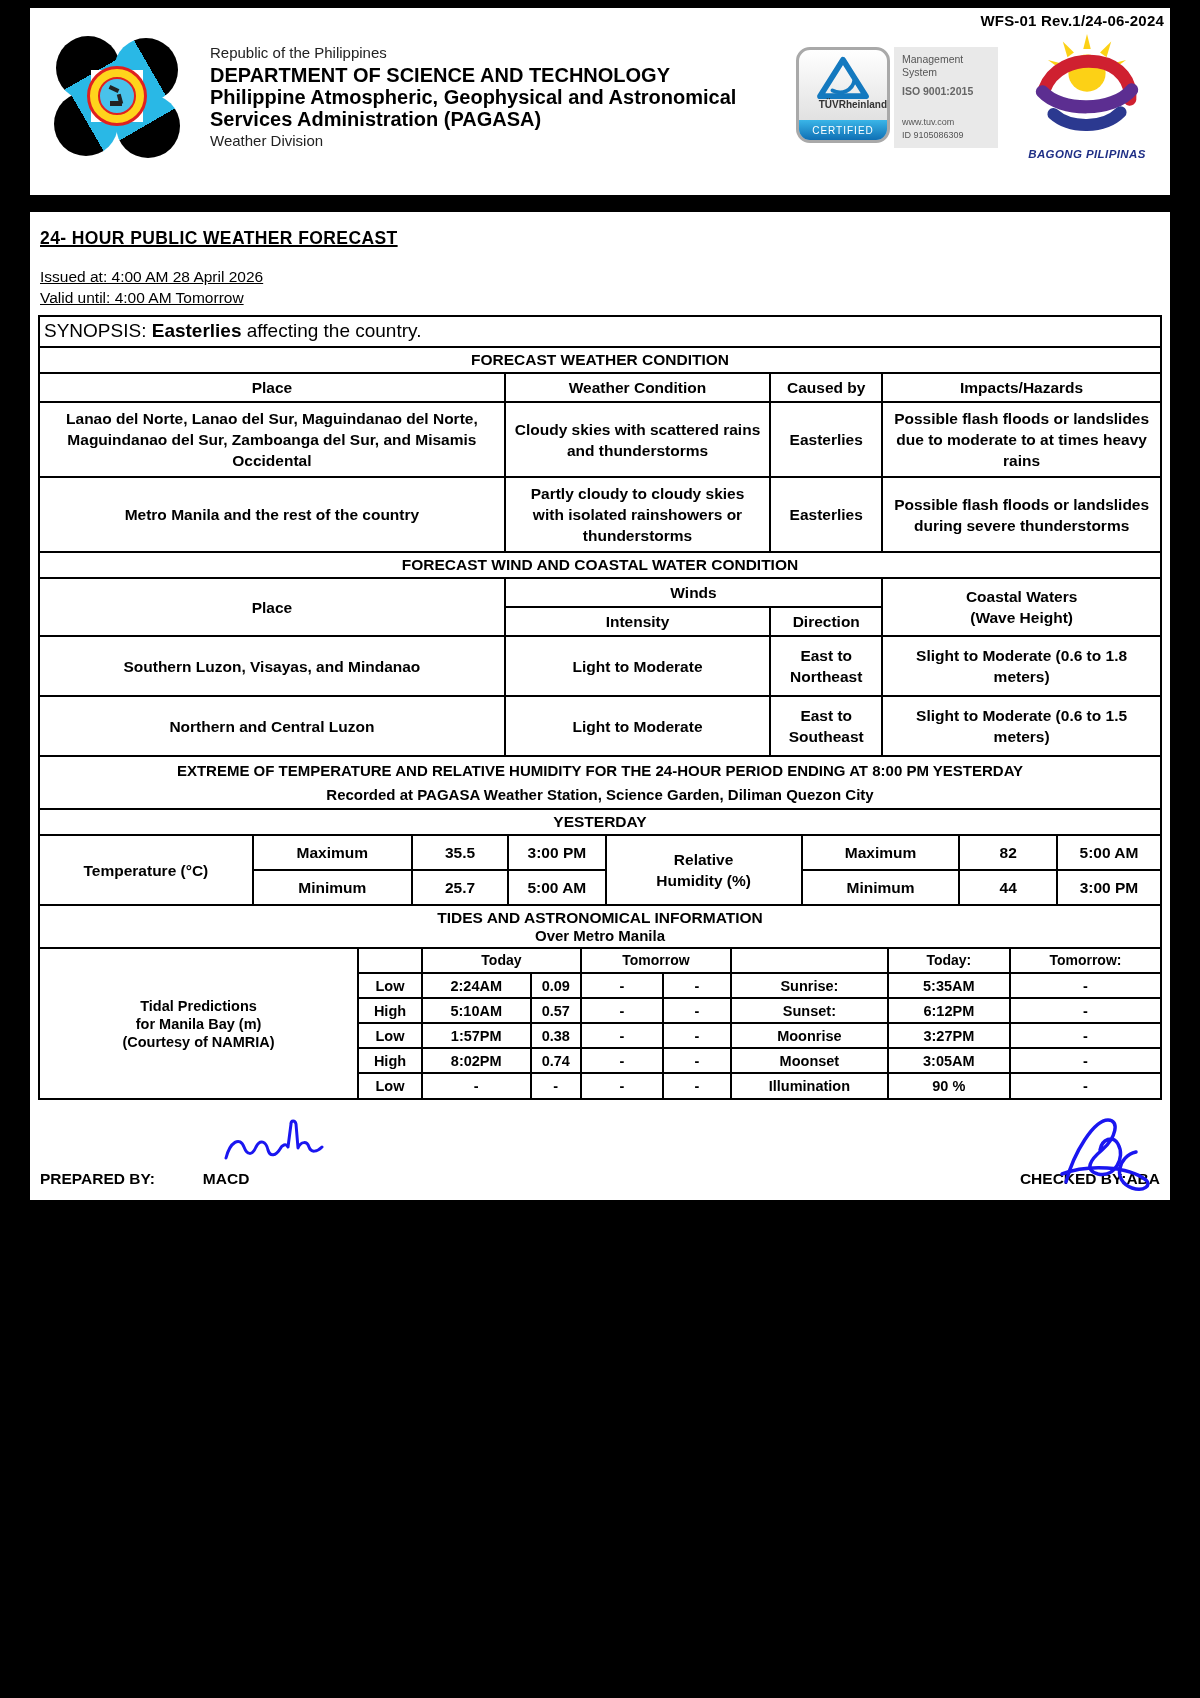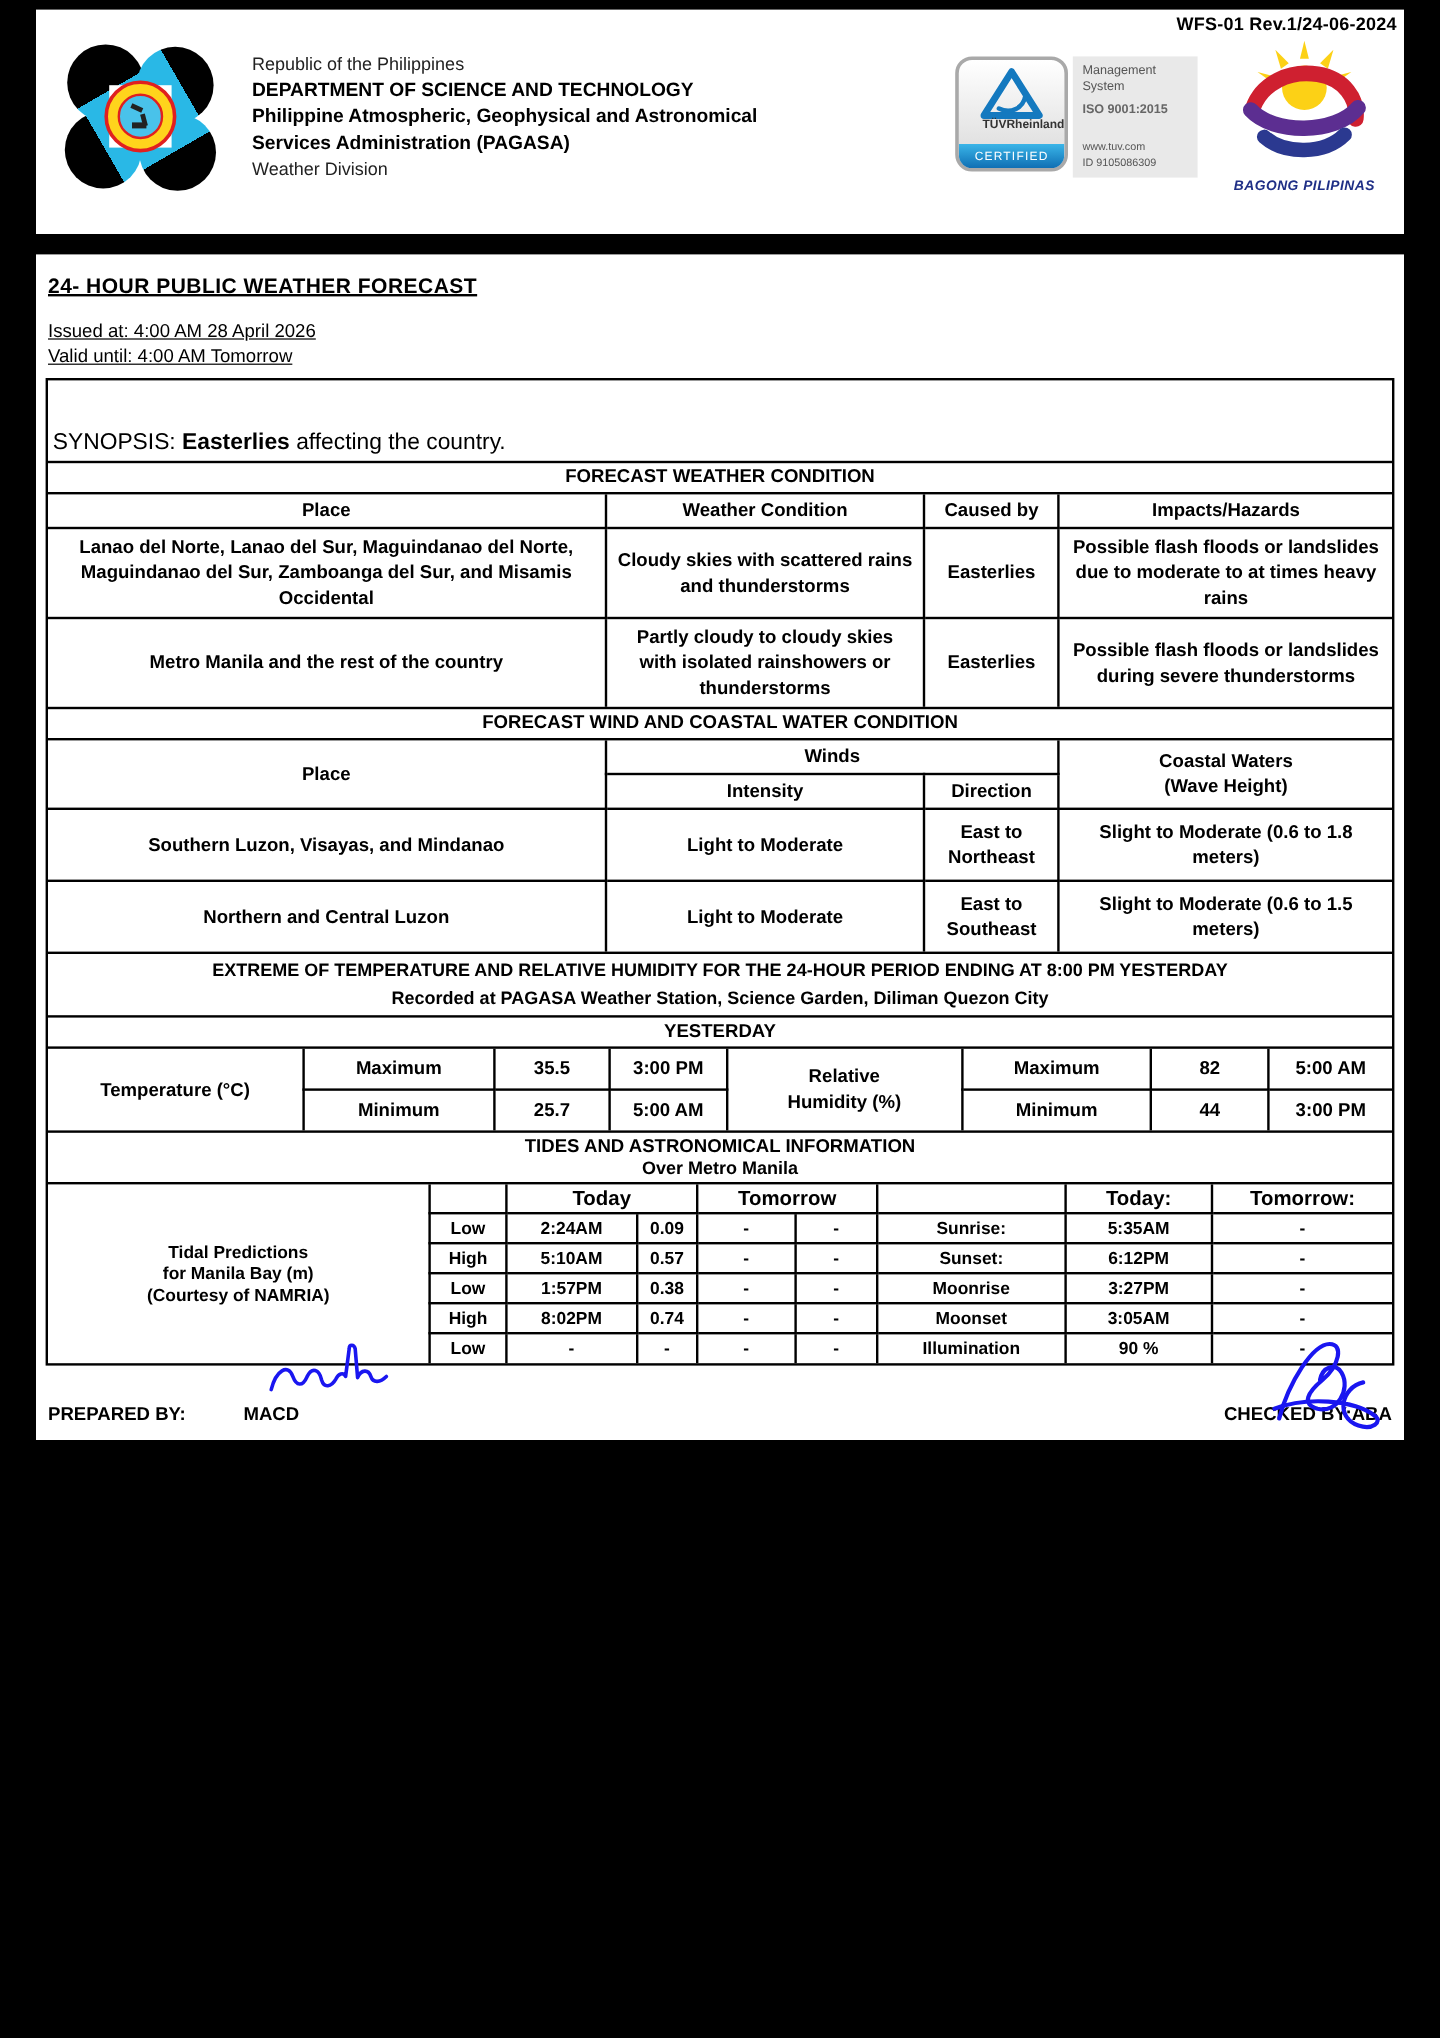--- a/index.html
+++ b/index.html
@@ -21,21 +21,21 @@
   .dost-square { position:absolute; left:37px; top:34px; width:52px; height:52px; background:#fff; }
   .dost-ring { position:absolute; left:33px; top:30px; width:60px; height:60px; border-radius:50%; background:#ffd41c; border:3px solid #e02020; display:flex; align-items:center; justify-content:center; }
   .dost-core { width:38px; height:38px; border-radius:50%; background:#49c2ea; border:2px solid #e02020; position:relative; overflow:hidden; }
   .dost-core i { position:absolute; background:#173; }
   .dost-core .m1 { left:9px; top:8px;  width:10px; height:4px; transform:rotate(25deg); background:#222; }
   .dost-core .m2 { left:18px; top:15px; width:4px; height:10px; transform:rotate(-15deg); background:#222; }
   .dost-core .m3 { left:10px; top:22px; width:12px; height:5px; background:#222; }
 
   .agency { margin-left:30px; flex:1; line-height:22px; }
   .agency .a1 { font-size:15px; color:#222; }
-  .agency .ab { font-size:16px; font-weight:bold; }
+  .agency .ab { font-size:20px; font-weight:bold; }
   .agency .a5 { font-size:15px; color:#222; }
 
   
   .tuv-block { display:flex; flex:none; align-items:stretch; margin-right:14px; }
   .tuv-badge { width:94px; height:96px; border-radius:14px; background:linear-gradient(#ffffff,#d9d9d9); border:3px solid #a9a9a9; position:relative; overflow:hidden; flex:none; }
   .tuv-tri { display:block; margin:5px auto 0; }
   .tuv-name { text-align:right; font-size:10px; font-weight:bold; color:#333; margin-top:-2px; }
   .tuv-cert { position:absolute; left:0; right:0; bottom:0; height:20px; background:linear-gradient(#3ab5e8,#0f6fb4); color:#fff; font-size:10px; font-weight:normal; letter-spacing:1px; text-align:center; line-height:22px;margin-top:32px; }
   .tuv-text { width:104px; background:#e9e9e9; padding:6px 8px; font-size:10.5px; color:#555; line-height:13px; margin-left:4px; }
   .tuv-text .iso { margin-top:6px; font-weight:bold; color:#666; }
@@ -49,35 +49,35 @@
   
   .content-box { position:absolute; left:30px; top:212px; width:1140px; height:988px; background:#fff; padding:8px 8px; }
   .doc-title { display:inline-block; margin:8px 0 0 2px; font-size:17.5px; font-weight:bold; letter-spacing:.4px; text-decoration:underline; text-decoration-thickness:2px; }
   .meta-line { margin-left:2px; font-size:15.5px; line-height:21px;text-decoration:underline; }
   .meta-line.first { margin-top:17px; }
 
   .sections { margin-top:7px; border:2px solid #000; }
   .section { border-bottom:2px solid #000; }
   .section:last-child { border-bottom:none; }
 
-  .syn { font-size:19px; padding:3px 4px 4px;margin-top:38px; }
+  .syn { font-size:19px; padding:3px 4px 4px; }
   .syn b { font-weight:bold; }
 
   .sec-title { text-align:center; font-weight:bold; font-size:15.5px; padding:3px 0; }
   .sec-sub { text-align:center; font-weight:bold; font-size:15px; }
 
   table { width:100%; border-collapse:collapse; border-style:hidden; table-layout:fixed; }
   th, td { border:2px solid #000; text-align:center; vertical-align:middle; font-size:15.5px; font-weight:bold; padding:3px 6px; line-height:21px; }
   .weather-tbl th { height:28px; }
   .weather-tbl td { padding:5px 8px; }
   .wind-tbl .h { height:24px; }
   .wind-tbl td { padding:8px 6px; }
   .ext-head { text-align:center; font-weight:bold; font-size:15px; line-height:21px; padding:3px 0; }
   .temp-tbl td { height:34px; font-size:15.5px; }
-  .tides-tbl th { height:23px; font-size:17px; padding:1px 4px; }
+  .tides-tbl th { height:23px; font-size:14px; padding:1px 4px; }
   .tides-tbl td { height:25px; font-size:14.5px; padding:1px 4px; line-height:18px; }
   .tide-label { font-size:15px; line-height:21px; }
 
   .doc-footer { position:absolute; left:10px; right:10px; bottom:12px; display:flex; justify-content:space-between; font-size:15.5px; font-weight:bold; }
   .prep-name { margin-left:48px; }
   .sig { position:absolute; pointer-events:none; }
   .sig-prepared { left:190px; bottom:28px; }
   .sig-checked { right:2px; bottom:2px; }
 </style>
 </head>

